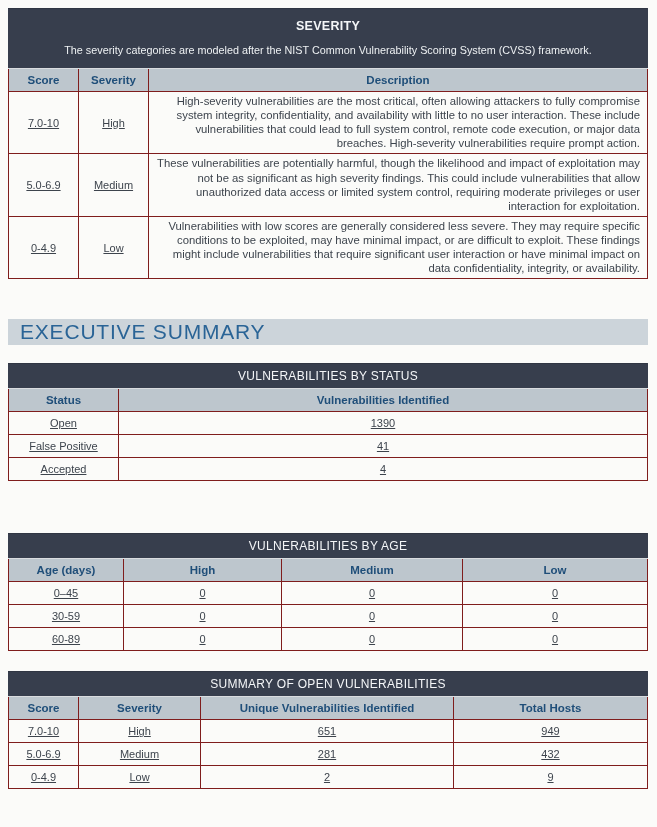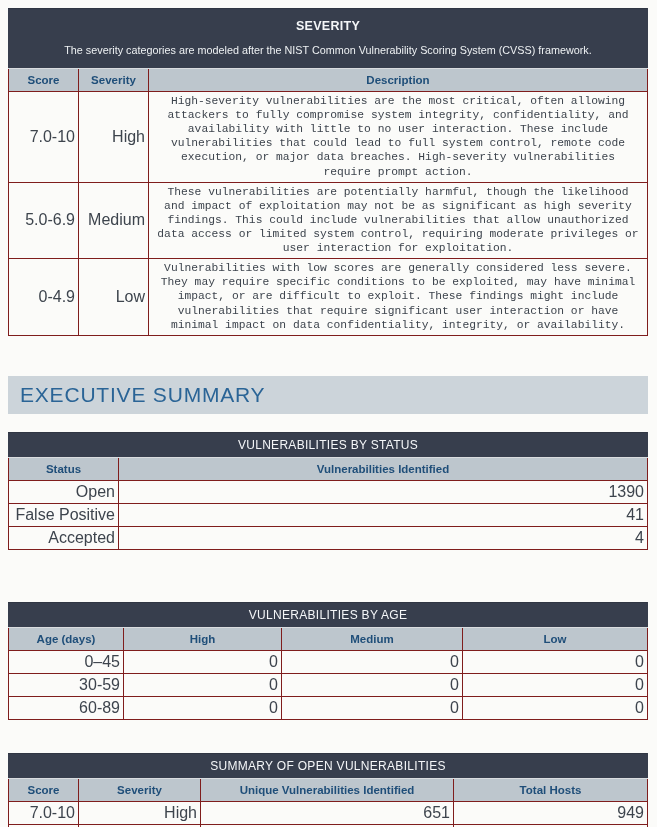--- a/index.html
+++ b/index.html
@@ -26,42 +26,42 @@
   .band-sub{font-size:10.8px;margin-top:11px;color:#eef1f3;text-align:center;}
   .bar-title{font-size:12px;font-weight:normal;letter-spacing:.3px;padding:4px 0;}
 
   
   .colhead th{
     background:#bdc6cd;color:#1f4e79;font-weight:bold;
     font-size:11.5px;text-align:center;height:20px;padding:1px 2px;
   }
 
   
-  td.c{ text-align:right;font-size:16px;height:20px;padding:1px 3px;color:#3d444d;}
+  td.c{ text-align:center;font-size:11px;height:20px;padding:1px 3px;color:#3d444d;text-decoration:underline;}
   td.desc{
-    text-align:center;font-size:11.3px;line-height:1.25;
-    padding:2px 7px 3px 7px;color:#3d444d;font-family:Liberation Mono, monospace;
+    text-align:right;font-size:11.3px;line-height:1.25;
+    padding:2px 7px 3px 7px;color:#3d444d;
   }
 
   
   .exec-band{
-    width:628px;height:38px;margin-top:40px;
+    width:628px;height:26px;margin-top:40px;
     background:#ccd4da;
     display:flex;align-items:center;
     padding-left:12px;
     text-align:center;
   }
   .exec-band span{
     font-size:21px;color:#2a6496;letter-spacing:.8px;
   }
 
   .severity-table{margin-top:0;}
   .status-table{margin-top:18px;}
   .age-table{margin-top:52px;}
-  .summary-table{margin-top:33px;padding-left:8px;}
+  .summary-table{margin-top:20px;padding-left:8px;}
 </style>
 </head>
 <body>
 
 <div class="page">
 
   <table class="severity-table">
     <colgroup>
         <col style="width:70px">
         <col style="width:70px">

